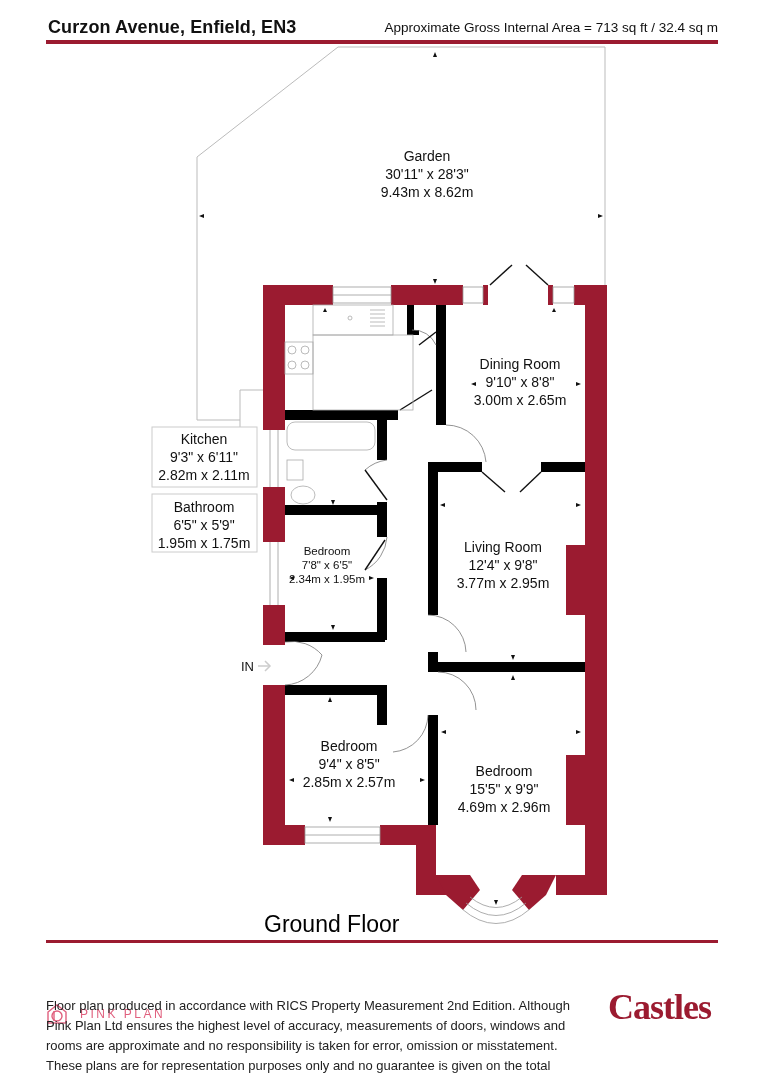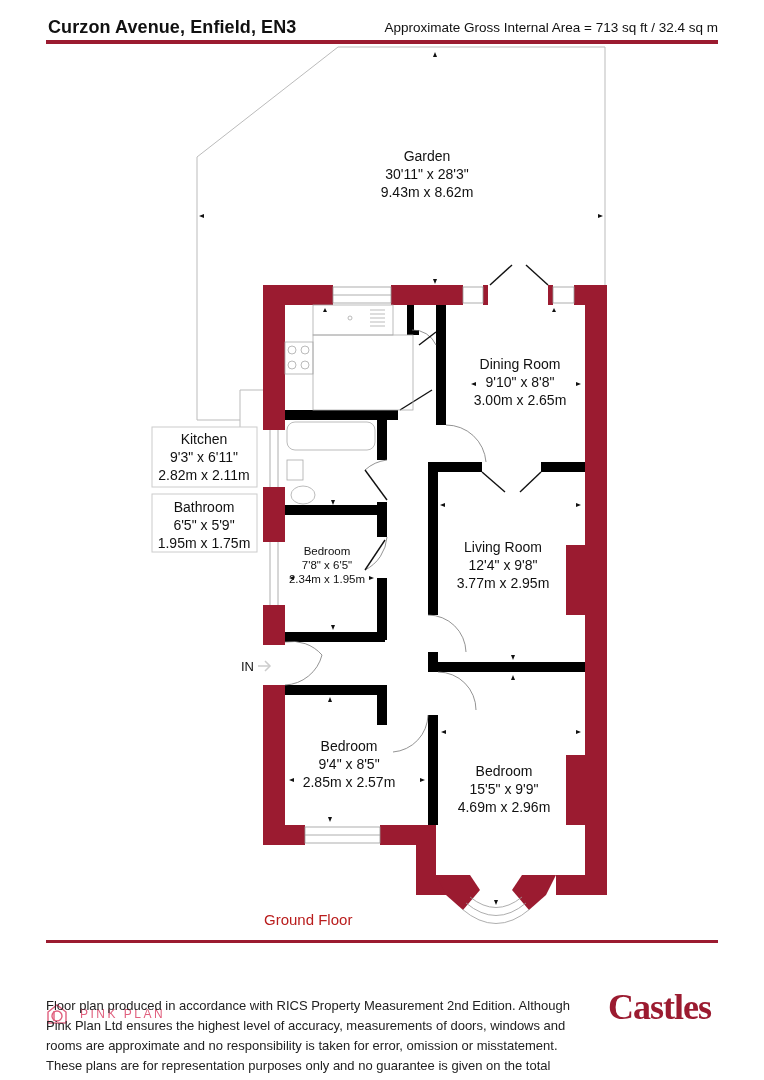--- a/index.html
+++ b/index.html
@@ -5,21 +5,21 @@
   html, body { margin:0; padding:0; background:#ffffff; }
   body { width:764px; height:1080px; position:relative; overflow:hidden; font-family:"Liberation Sans", sans-serif; color:#111; }
   .hdr-title { position:absolute; left:48px; top:17px; font-size:18px; font-weight:bold; color:#111; letter-spacing:0.1px; }
   .hdr-area { position:absolute; right:46px; top:20px; font-size:13.5px; color:#111; }
   .hdr-area b { font-weight:normal;margin-top:13px; }
   .rule { position:absolute; left:46px; width:672px; height:4px; background:#9b1b30; }
   .rule.top { top:40px; }
   .rule.bot { top:940px; height:3px; }
   svg.plan { position:absolute; left:0; top:0; }
   .room-label text, .lbl { font-family:"Liberation Sans", sans-serif; fill:#111; }
-  .floor-name { position:absolute; left:264px; top:911px; font-size:15px; color:#b91c1c; }
+  .floor-name { position:absolute; left:264px; top:911px; font-size:23px; color:#000000; }
   .pp-logo { position:absolute; left:46px; top:963px; display:flex; align-items:center; gap:12px;margin-top:40px; }
   .pp-text { color:#e0607e; font-size:12px; letter-spacing:2.5px; }
   .disclaimer { position:absolute; left:46px; top:996px; width:540px; font-size:13px; line-height:20px; color:#222; }
   .castles { position:absolute; left:608px; top:986px; font-family:"Liberation Serif", serif; font-weight:bold; font-size:36px; color:#9b1b30; letter-spacing:-1px;text-align:right; }
 </style>
 </head>
 <body>
 
 <div class="hdr-title">Curzon Avenue, Enfield, EN3</div>
 <div class="hdr-area"><b>Approximate Gross Internal Area</b><span> = 713 sq ft / 32.4 sq m</span></div>

